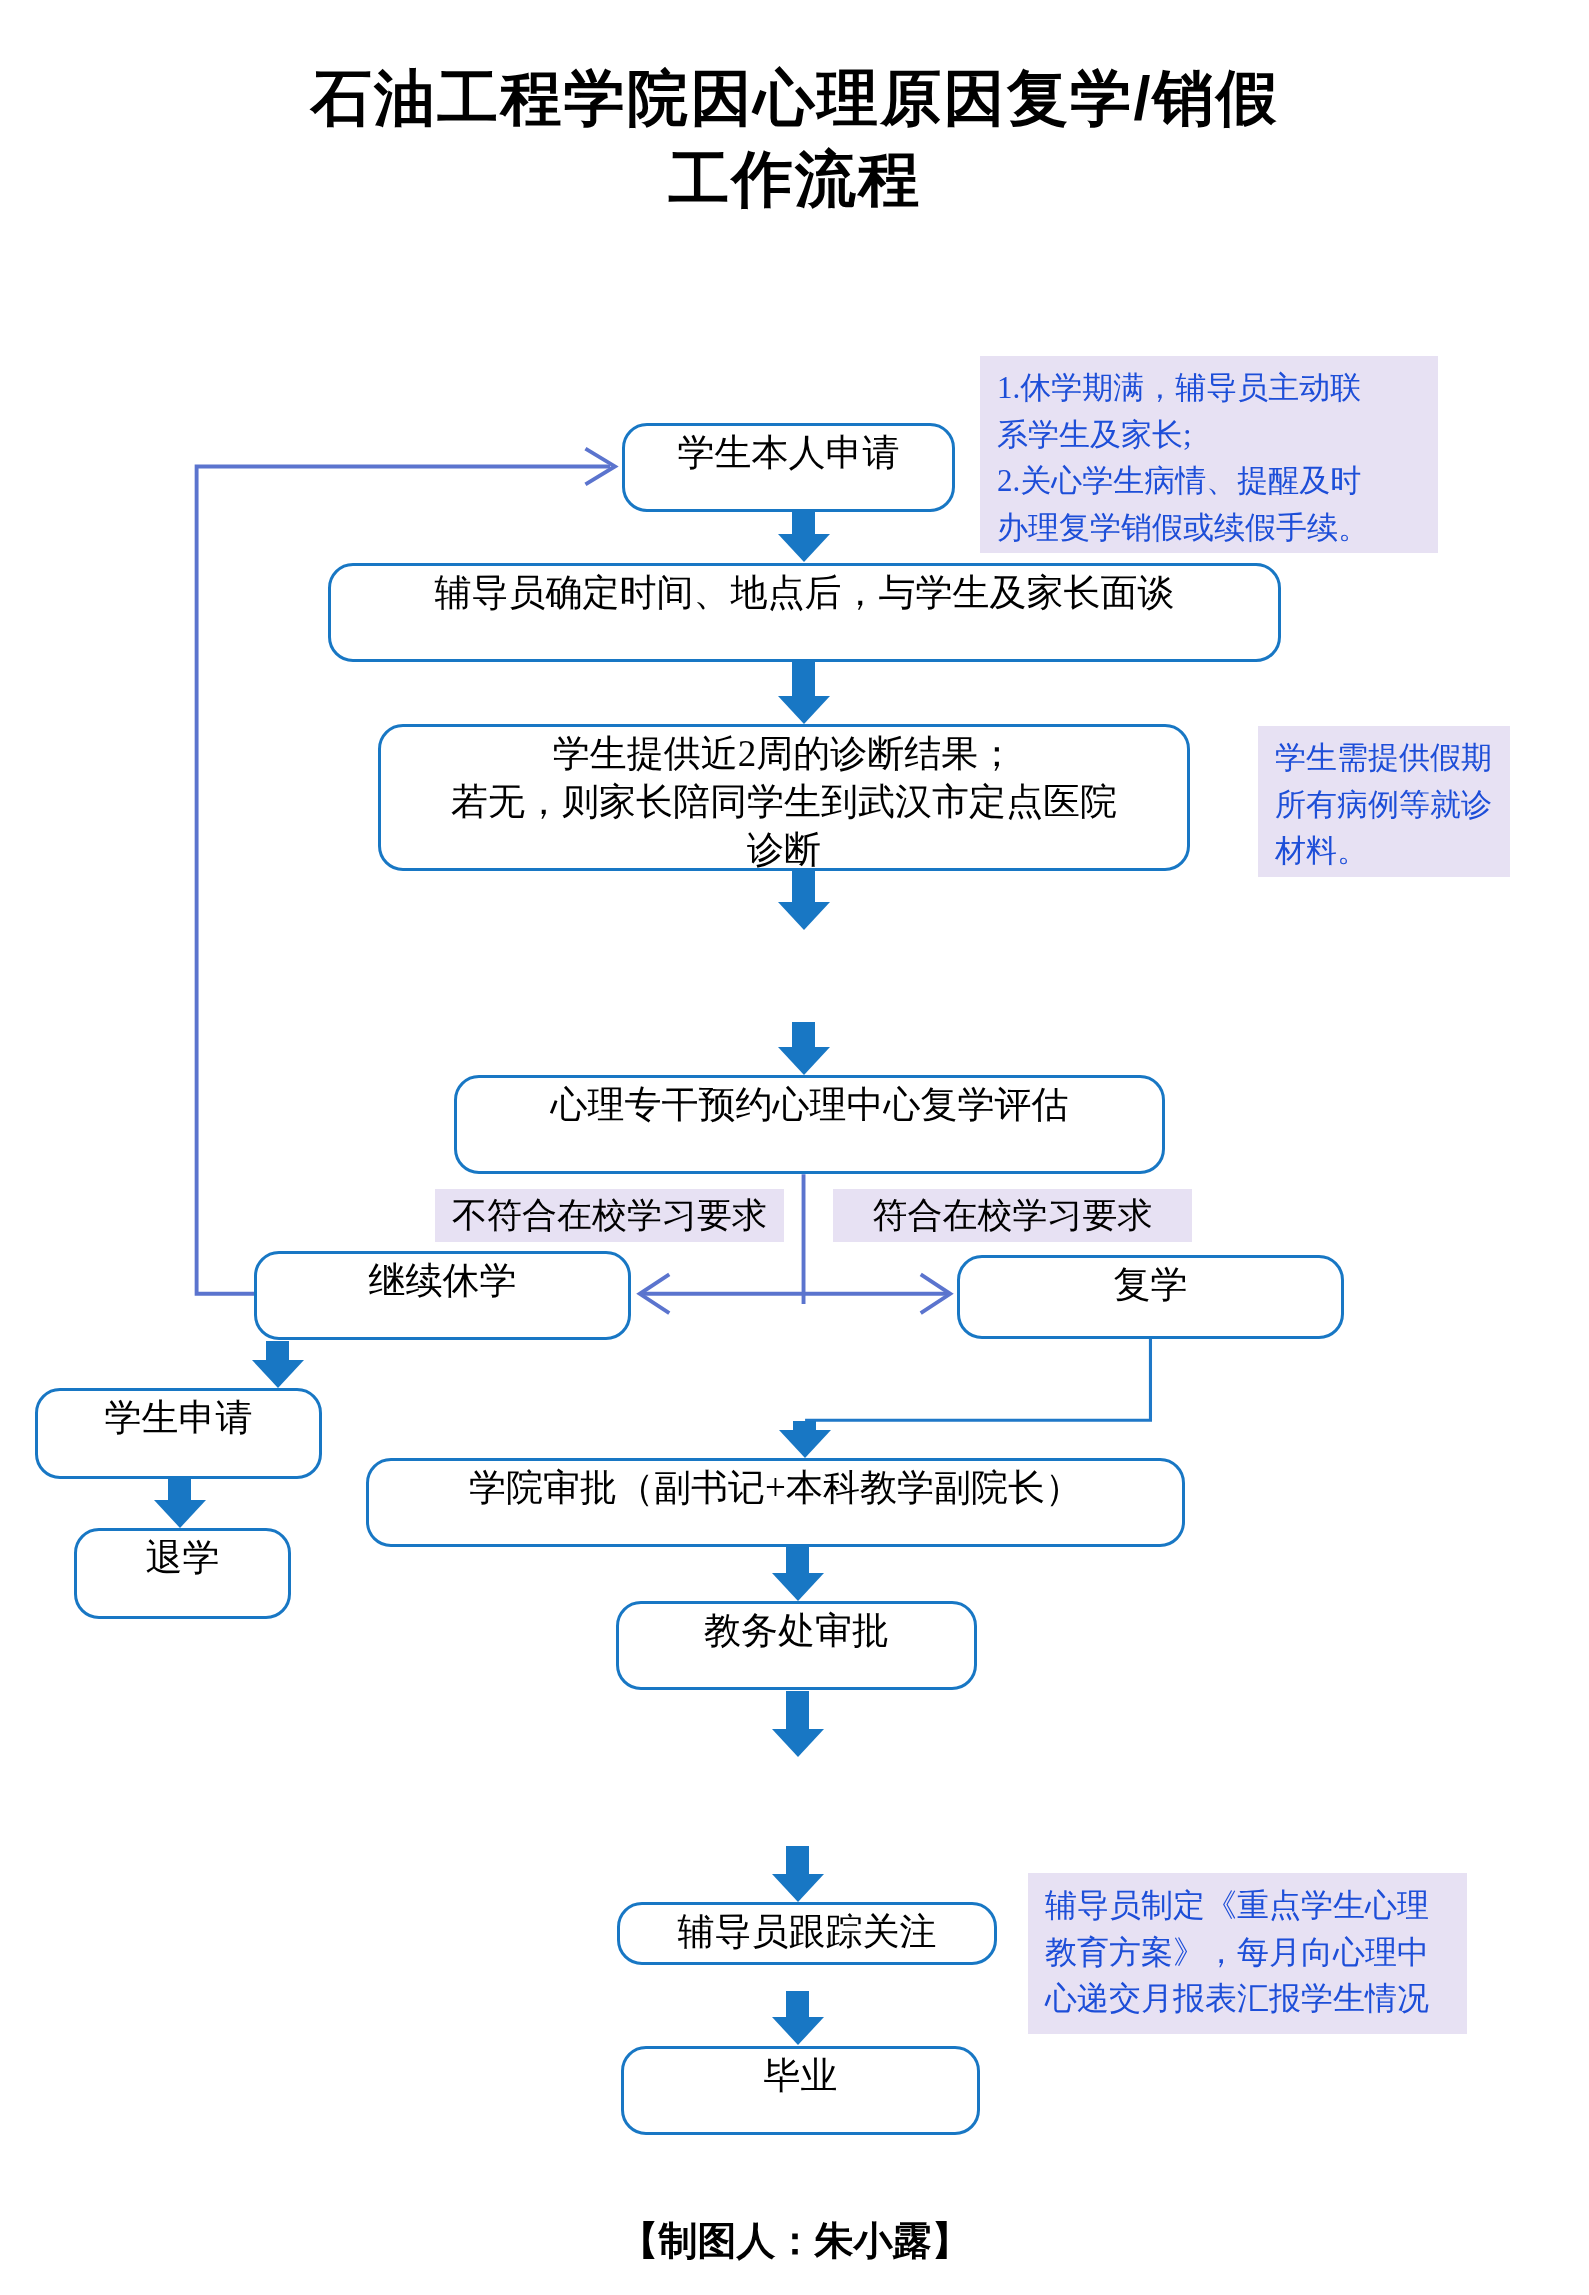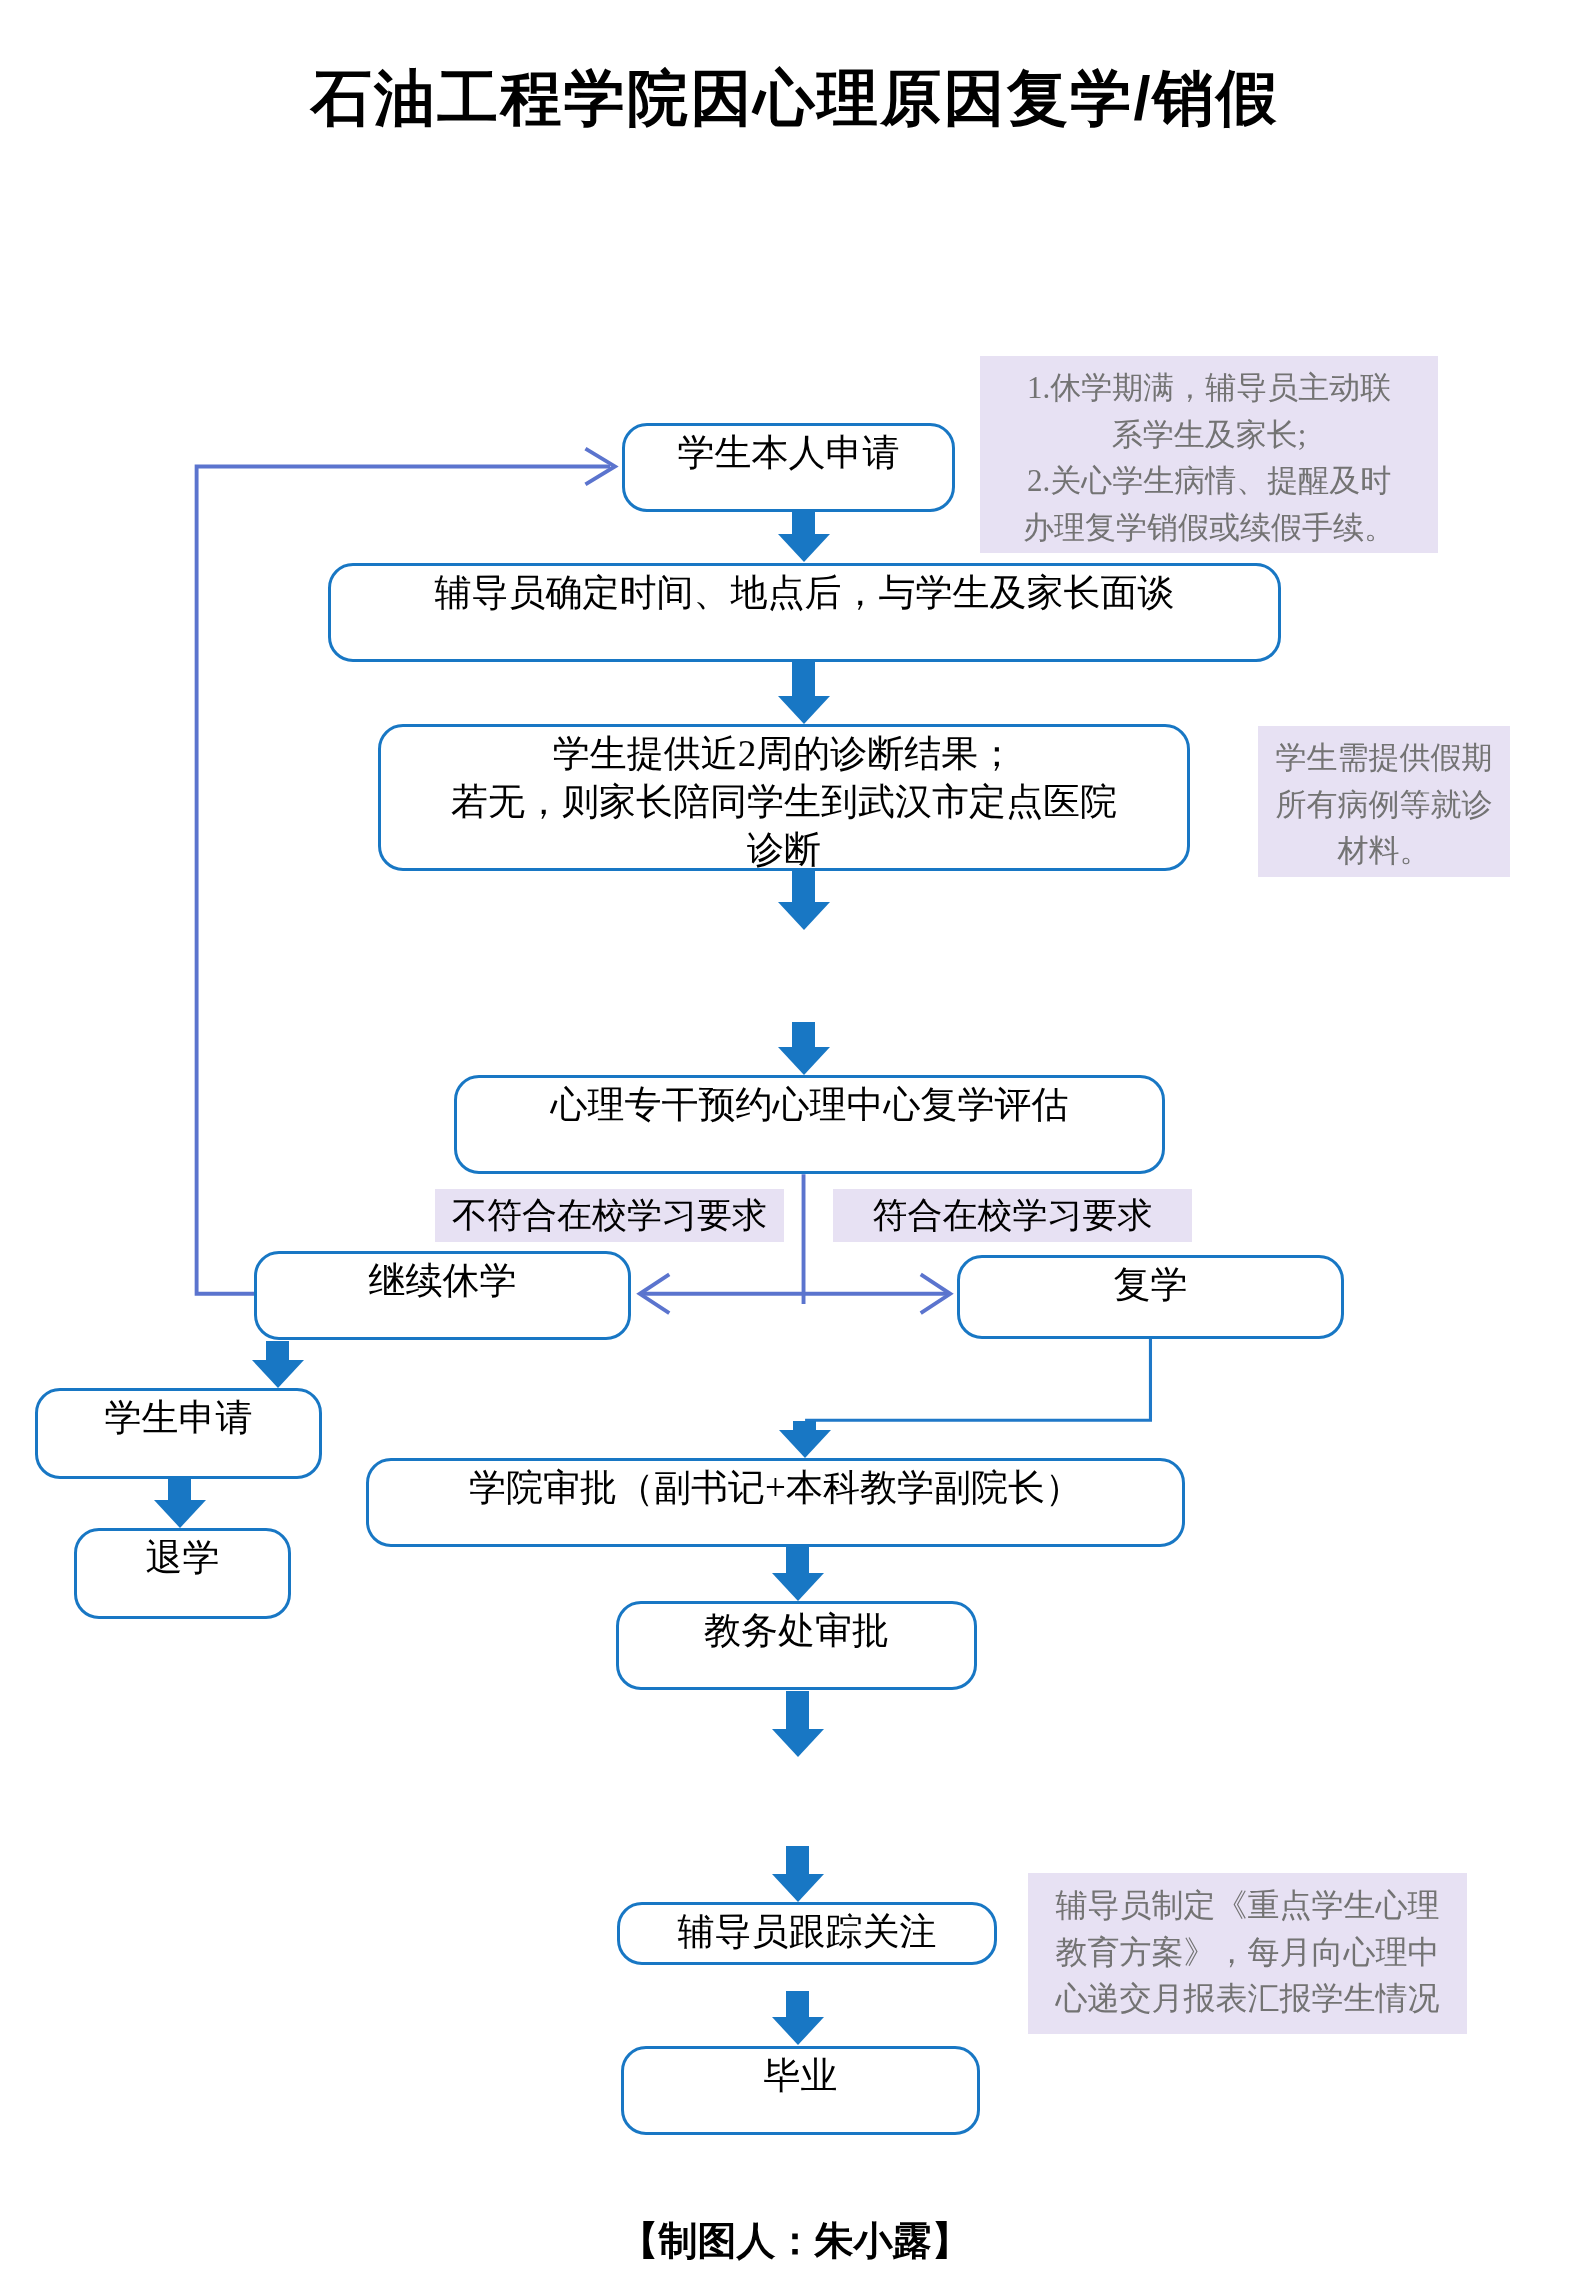--- a/index.html
+++ b/index.html
@@ -30,27 +30,26 @@
     text-align:center;color:#000;
     font-family:"Liberation Serif","DejaVu Serif",serif;
     font-size:37px;line-height:1.3;
     white-space:pre-line;
     box-sizing:border-box;
     padding:3.1px 11px;
   }
   .note{
     position:absolute;
     background:var(--note-bg);
-    color:#737373;
+    color:#1d4ed8;
     font-family:"Liberation Serif","DejaVu Serif",serif;
     font-size:31px;line-height:1.5;
     white-space:pre-line;
     box-sizing:border-box;
     padding:9.3px 17px;
-    text-align:center;
   }
   .branch-label{
     position:absolute;
     background:var(--note-bg);
     color:#000;
     font-family:"Liberation Serif","DejaVu Serif",serif;
     font-size:35px;
     display:flex;align-items:center;justify-content:center;
     text-align:center;
     box-sizing:border-box;
@@ -74,20 +73,21 @@
   }
   svg.connectors{position:absolute;left:0;top:0;pointer-events:none;}
 </style>
 </head>
 <body>
 
 <div id="canvas" style="--box-border: #1877c4; --arrow: #1877c4; --connector: #5b74ce; --connector-thin: #1f78c8; --note-bg: #e7e1f3;">
 
   <div class="title">
     <div>石油工程学院因心理原因复学/销假</div>
+    <div>工作流程</div>
   </div>
 
   <svg class="connectors" width="1590" height="2295" viewBox="0 0 2048 2957">
     <path d="M 327 1667 H 253 V 601 H 786" fill="none" style="stroke:var(--connector);stroke-width:5"></path>
     <path d="M 754 578 L 792 601 L 754 624" fill="none" style="stroke:var(--connector);stroke-width:5"></path>
     <path d="M 1035 1513 V 1680" fill="none" style="stroke:var(--connector);stroke-width:5"></path>
     <path d="M 828 1667 H 1220" fill="none" style="stroke:var(--connector);stroke-width:5"></path>
     <path d="M 862 1642 L 824 1667 L 862 1692" fill="none" style="stroke:var(--connector);stroke-width:5"></path>
     <path d="M 1186 1642 L 1224 1667 L 1186 1692" fill="none" style="stroke:var(--connector);stroke-width:5"></path>
     <path d="M 1482 1725 V 1830 H 1037" fill="none" style="stroke:var(--connector-thin);stroke-width:4"></path>

